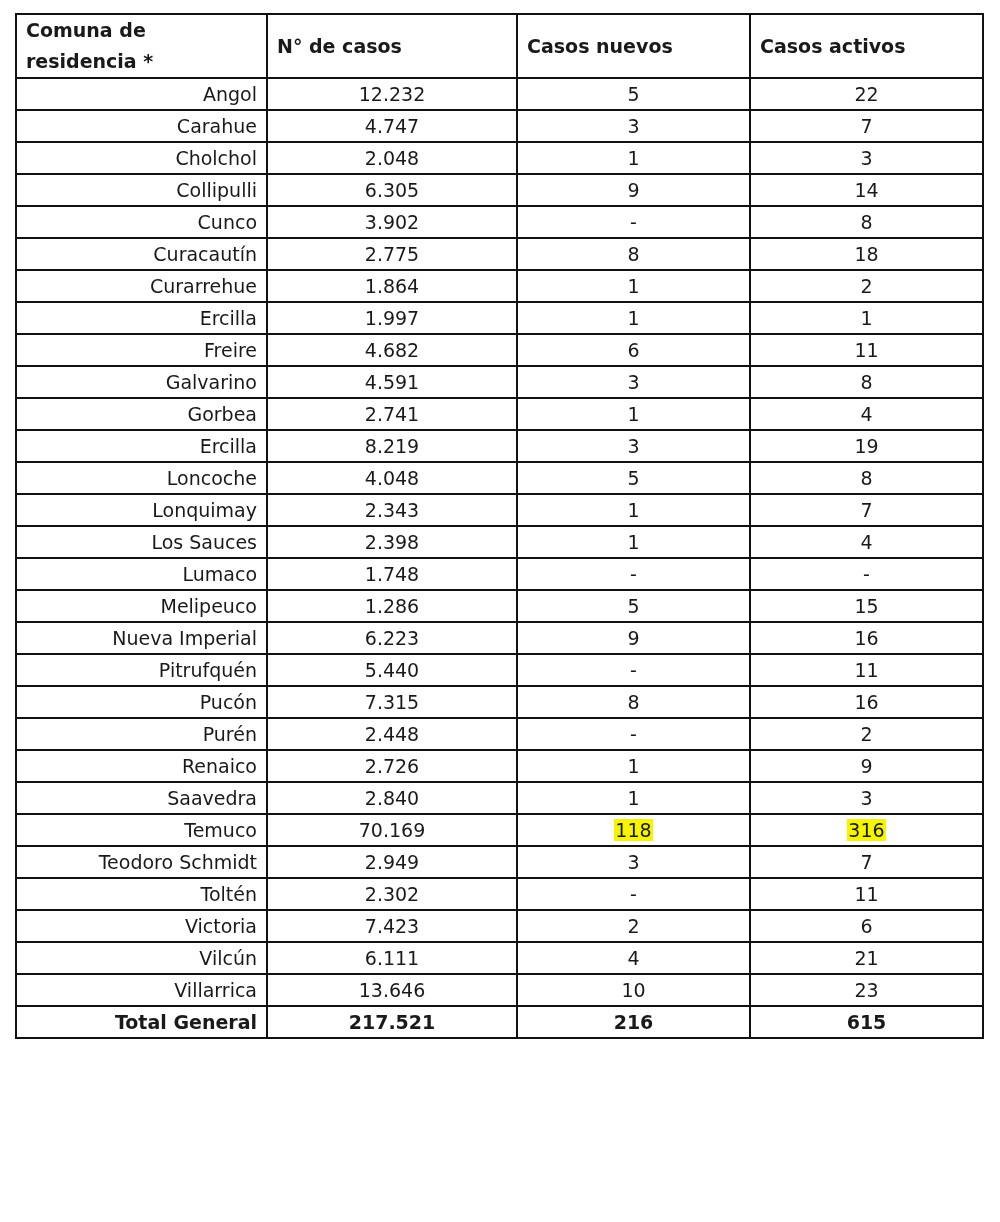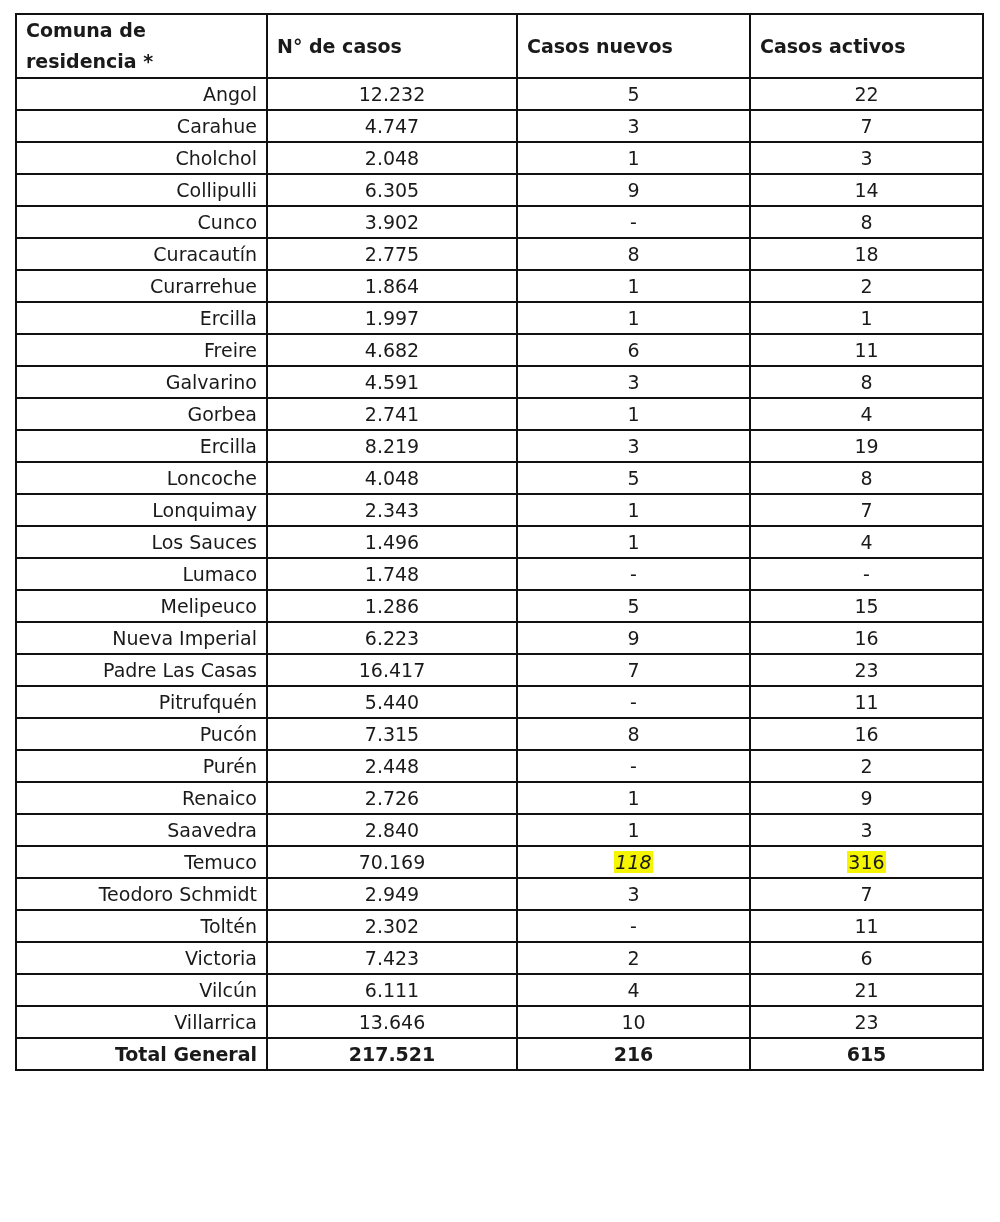--- a/index.html
+++ b/index.html
@@ -137,21 +137,21 @@
           <td class="num">8</td>
         </tr>
         <tr>
           <td class="name">Lonquimay</td>
           <td class="num">2.343</td>
           <td class="num">1</td>
           <td class="num">7</td>
         </tr>
         <tr>
           <td class="name">Los Sauces</td>
-          <td class="num">1.496</td>
+          <td class="num">2.398</td>
           <td class="num">1</td>
           <td class="num">4</td>
         </tr>
         <tr>
           <td class="name">Lumaco</td>
           <td class="num">1.748</td>
           <td class="num">-</td>
           <td class="num">-</td>
         </tr>
         <tr>
@@ -160,26 +160,20 @@
           <td class="num">5</td>
           <td class="num">15</td>
         </tr>
         <tr>
           <td class="name">Nueva Imperial</td>
           <td class="num">6.223</td>
           <td class="num">9</td>
           <td class="num">16</td>
         </tr>
         <tr>
-          <td class="name">Padre Las Casas</td>
-          <td class="num">16.417</td>
-          <td class="num">7</td>
-          <td class="num">23</td>
-        </tr>
-        <tr>
           <td class="name">Pitrufquén</td>
           <td class="num">5.440</td>
           <td class="num">-</td>
           <td class="num">11</td>
         </tr>
         <tr>
           <td class="name">Pucón</td>
           <td class="num">7.315</td>
           <td class="num">8</td>
           <td class="num">16</td>
@@ -198,21 +192,21 @@
         </tr>
         <tr>
           <td class="name">Saavedra</td>
           <td class="num">2.840</td>
           <td class="num">1</td>
           <td class="num">3</td>
         </tr>
         <tr>
           <td class="name">Temuco</td>
           <td class="num">70.169</td>
-          <td class="num"><span class="hl" style="background: rgb(245, 245, 0); font-style: italic;">118</span></td>
+          <td class="num"><span class="hl" style="background: rgb(245, 245, 0);">118</span></td>
           <td class="num"><span class="hl" style="background: rgb(245, 245, 0);">316</span></td>
         </tr>
         <tr>
           <td class="name">Teodoro Schmidt</td>
           <td class="num">2.949</td>
           <td class="num">3</td>
           <td class="num">7</td>
         </tr>
         <tr>
           <td class="name">Toltén</td>

